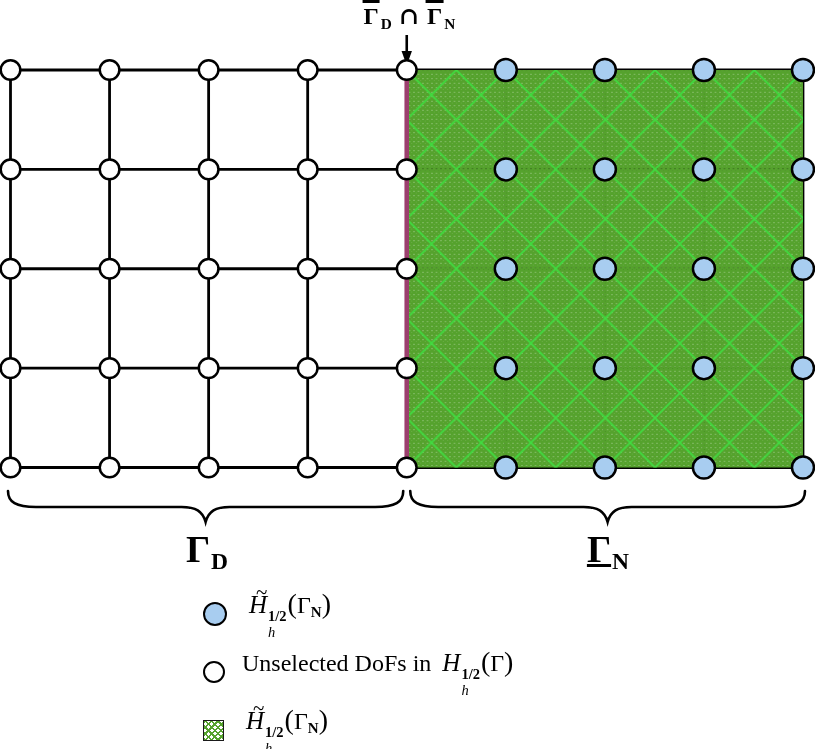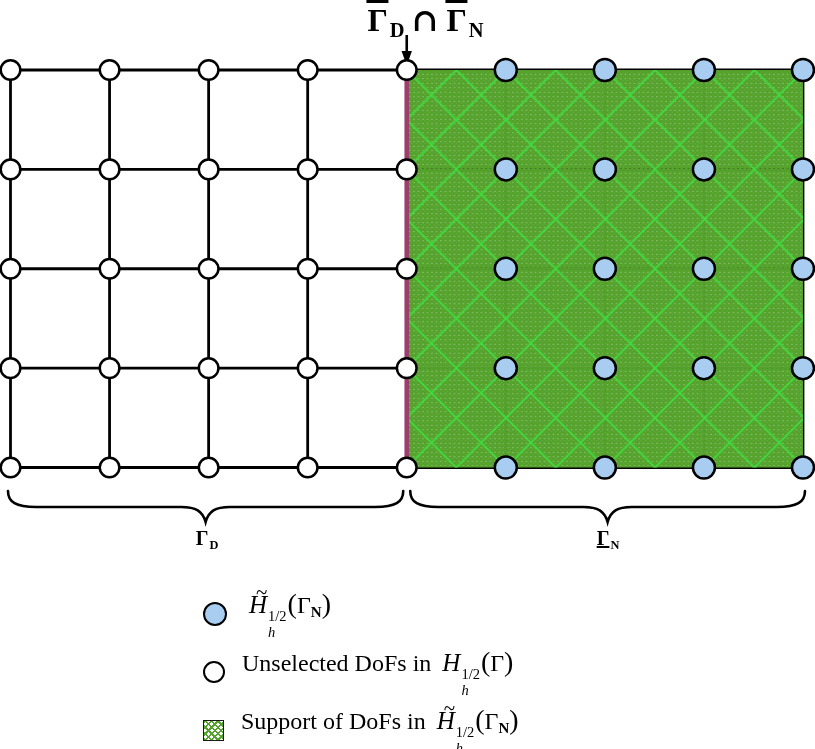--- a/index.html
+++ b/index.html
@@ -4,48 +4,48 @@
 <style>
   html,body{margin:0;padding:0;background:#fff;}
   .stage{
     position:relative;width:815px;height:749px;background:#fff;overflow:hidden;
     font-family:"Liberation Serif","DejaVu Serif",serif;color:#000;
   }
   #mesh-svg{position:absolute;left:0;top:0;}
 
   
   .top-label{
-    position:absolute;left:425px;top:0;transform:translateX(-50%);
-    font-size:32px;font-weight:bold;white-space:nowrap;line-height:1.05;
+    position:absolute;left:409px;top:0;transform:translateX(-50%);
+    font-size:24px;font-weight:bold;white-space:nowrap;line-height:1.05;
   }
   .top-label .ol{display:inline-block;border-top:3px solid #000;padding:1px 1px 0 1px;line-height:1.0;}
   .tsub{font-size:0.64em;font-weight:bold;vertical-align:-0.3em;margin-left:1px;}
   .op{margin:0 7px;font-family:"DejaVu Serif","DejaVu Sans",serif;}
 
   
-  .region-label{position:absolute;transform:translateX(-50%);font-size:20px;font-weight:bold;white-space:nowrap;}
+  .region-label{position:absolute;transform:translateX(-50%);font-size:38px;font-weight:bold;white-space:nowrap;}
   #label-gd{left:207px;top:527px;}
   #label-gn{left:608px;top:527px;text-decoration:underline;}
   .region-label sub{font-size:0.62em;font-weight:bold;vertical-align:-0.3em;margin-left:1px;}
 
   
   .legend{position:absolute;left:203px;top:592px;display:flex;flex-direction:column;}
   .legend-row{display:flex;align-items:center;height:44px;margin-bottom:14px;}
   .marker{flex:0 0 auto;margin-right:17px;box-sizing:border-box;}
   .marker-circle{width:24px;height:24px;border:2.5px solid #000;border-radius:50%;}
   .marker-circle.sm{width:22px;height:22px;}
   .marker-square{width:21px;height:21px;border:1px solid #1a1a1a;background-color:#fff;}
   .legend-text{font-size:24px;white-space:nowrap;}
   .math{margin-left:5px;white-space:nowrap;}
   .hwrap{position:relative;display:inline-block;}
   .tilde{position:absolute;left:7px;top:-11px;font-size:21px;font-style:normal;}
   .hletter{font-style:italic;font-size:25px;}
   .supsub{display:inline-flex;flex-direction:column;align-items:flex-start;
           font-size:14.5px;line-height:1.08;vertical-align:-8px;margin:0 1px 0 1px;}
-  .ss-sup{display:block;}
+  .ss-sup{display:block;font-weight:bold;}
   .ss-sub{display:block;font-style:italic;}
   .paren{font-size:28px;}
   .gamma{font-size:24px;}
   .gsub{font-size:15px;font-weight:bold;vertical-align:-0.25em;}
 </style>
 </head>
 <body>
 
 <div class="stage">
 
@@ -153,20 +153,20 @@
     <div class="legend-row">
       <span class="marker marker-circle sm" style="background: rgb(255, 255, 255);"></span>
       <span class="legend-text"><span>Unselected DoFs in </span><span class="math"><span class="hwrap"><span class="tilde"></span><span class="hletter">H</span><span class="supsub">
                 <span class="ss-sup">1/2</span>
                 <span class="ss-sub">h</span>
               </span></span><span class="paren">(</span><span class="gamma">Γ</span><sub class="gsub"></sub><span class="paren">)</span></span></span>
     </div>
 
     <div class="legend-row">
       <span class="marker marker-square" style="background-image: repeating-linear-gradient(45deg, rgb(85, 162, 45) 0px, rgb(85, 162, 45) 1.7px, transparent 1.7px, transparent 4.5px), repeating-linear-gradient(135deg, rgb(85, 162, 45) 0px, rgb(85, 162, 45) 1.7px, transparent 1.7px, transparent 4.5px);"></span>
-      <span class="legend-text"><span>Support of DoFs in </span><span class="math"><span class="hwrap"><span class="tilde">~</span><span class="hletter">H</span><span class="supsub">
+      <span class="legend-text"><span class="math"><span class="hwrap"><span class="tilde">~</span><span class="hletter">H</span><span class="supsub">
                 <span class="ss-sup">1/2</span>
                 <span class="ss-sub">h</span>
               </span></span><span class="paren">(</span><span class="gamma">Γ</span><sub class="gsub">N</sub><span class="paren">)</span></span></span>
     </div>
   </div>
 
 </div>
 
 </body></html>

